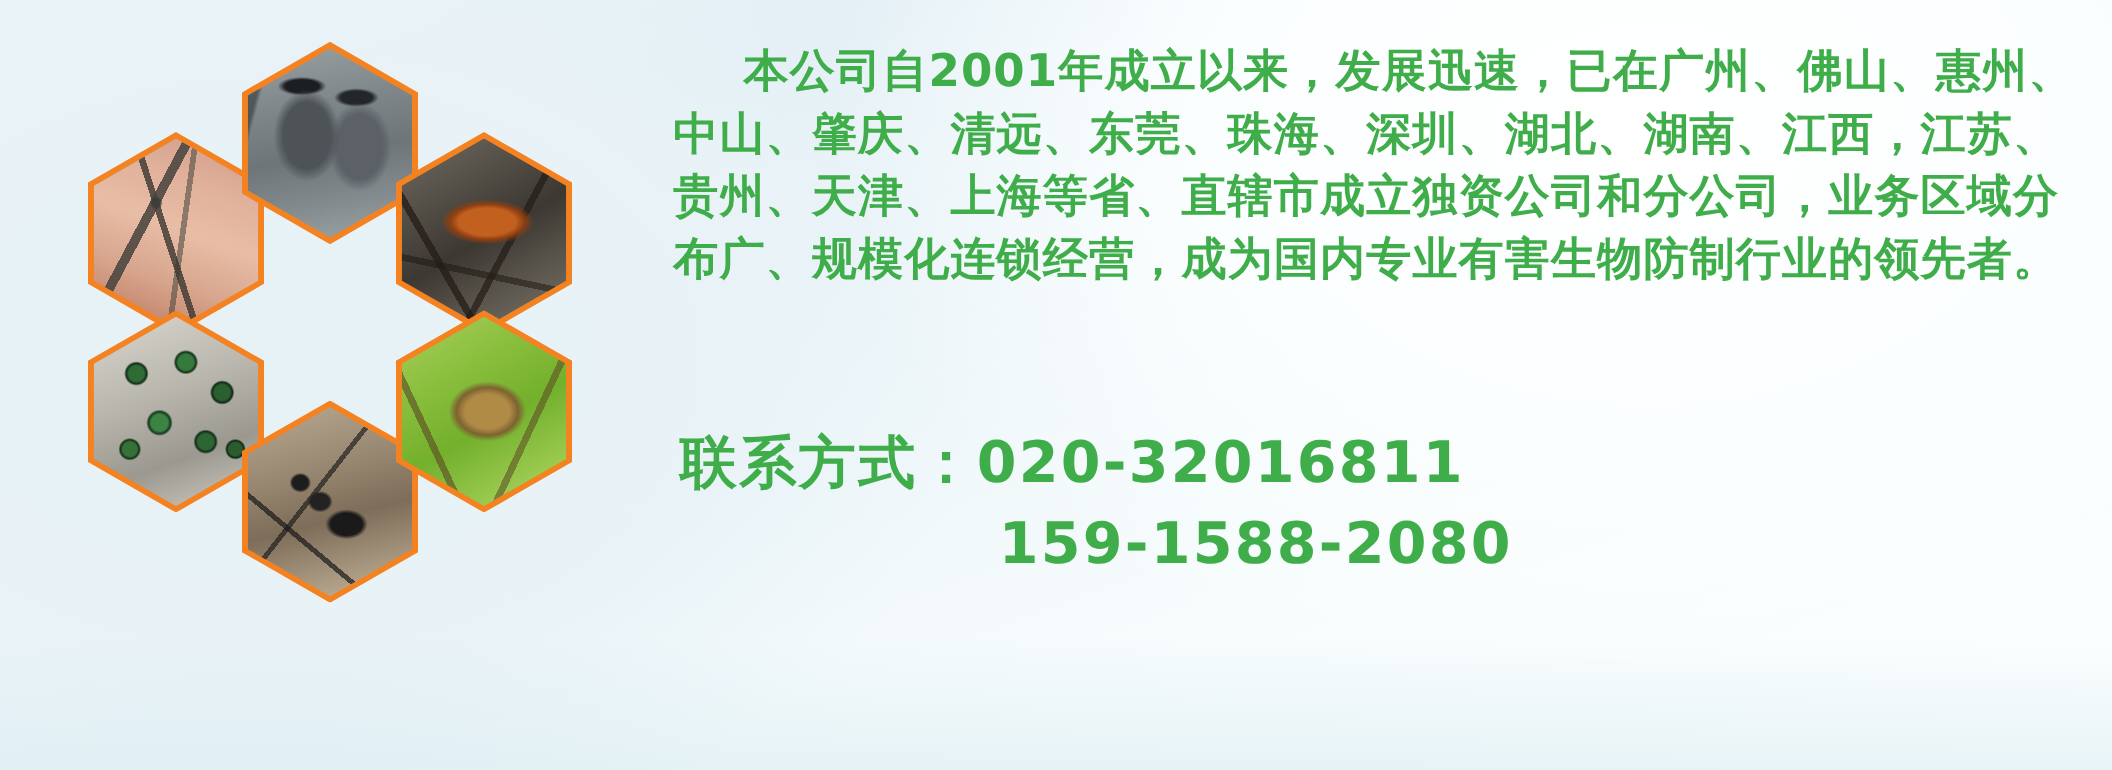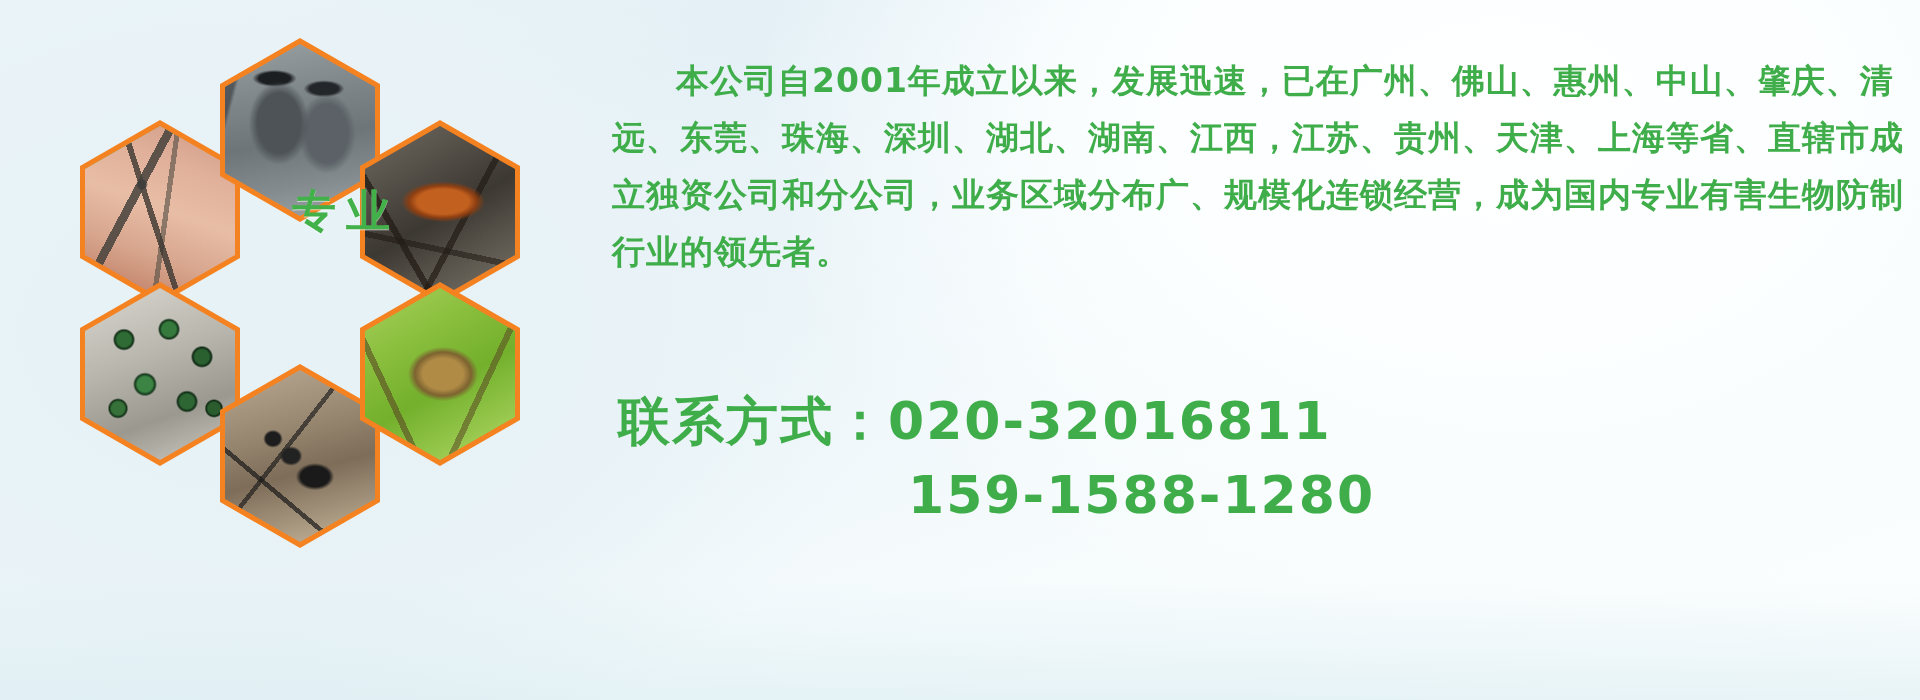--- a/index.html
+++ b/index.html
@@ -94,22 +94,22 @@
   .hexlabel{
     position:absolute;left:196px;top:168px;width:140px;
     text-align:center;color:#43b149;font-weight:bold;
     font-size:44px;line-height:66px;letter-spacing:10px;
     text-shadow:0 1px 0 rgba(255,255,255,.6);
     font-family:"DejaVu Sans","Liberation Sans",sans-serif;
   }
 
   
   .copy{
-    position:absolute;left:612px;top:52px;width:1294px;
-    color:#3fae4a;font-size:33px;line-height:57px;font-weight:bold;
+    position:absolute;left:612px;top:36px;width:1294px;
+    color:#3fae4a;font-size:41px;line-height:57px;font-weight:bold;
     font-family:"DejaVu Sans","Liberation Sans",sans-serif;
     letter-spacing:1px;
   }
   .copy .para{margin:0;text-indent:64px;}
 
   .contact{
     position:absolute;left:618px;top:384px;width:1294px;
     color:#3fae4a;font-weight:bold;
     font-family:"DejaVu Sans","Liberation Sans",sans-serif;
   }
@@ -153,26 +153,25 @@
       </div>
     </div>
 
     <div class="hex" style="left:280px;top:272px;">
       <div class="inner">
         <div class="img stinkbug"></div>
       </div>
     </div>
 
     <div class="hexlabel">
-      <div>专业</div>
     </div>
   </div>
 
   <div class="copy">
     <p class="para">本公司自2001年成立以来，发展迅速，已在广州、佛山、惠州、中山、肇庆、清远、东莞、珠海、深圳、湖北、湖南、江西，江苏、贵州、天津、上海等省、直辖市成立独资公司和分公司，业务区域分布广、规模化连锁经营，成为国内专业有害生物防制行业的领先者。</p>
   </div>
 
   <div class="contact">
     <div class="line1">联系方式：020-32016811</div>
-    <div class="line2">159-1588-1280</div>
+    <div class="line2">159-1588-2080</div>
   </div>
 
 </div>
 
 </body></html>

